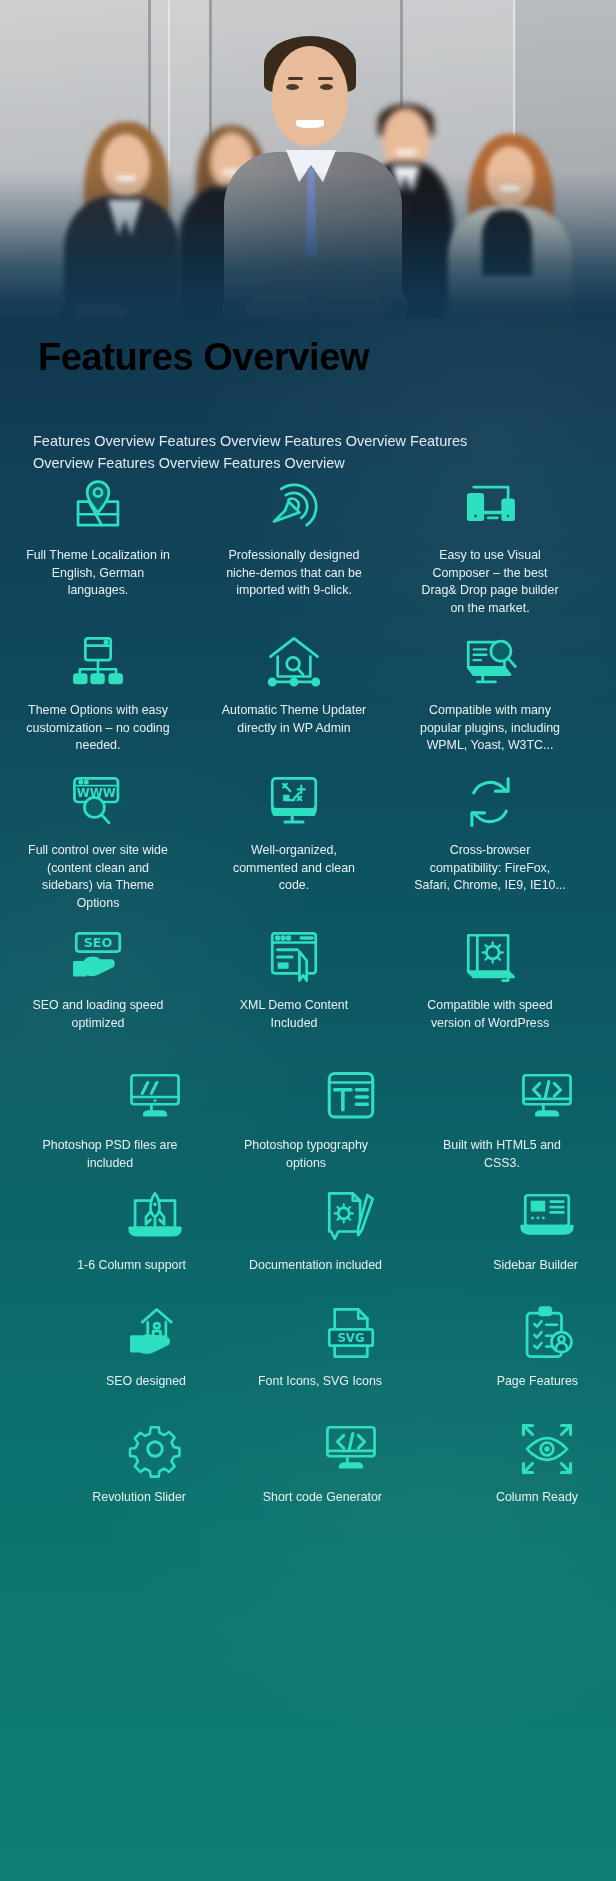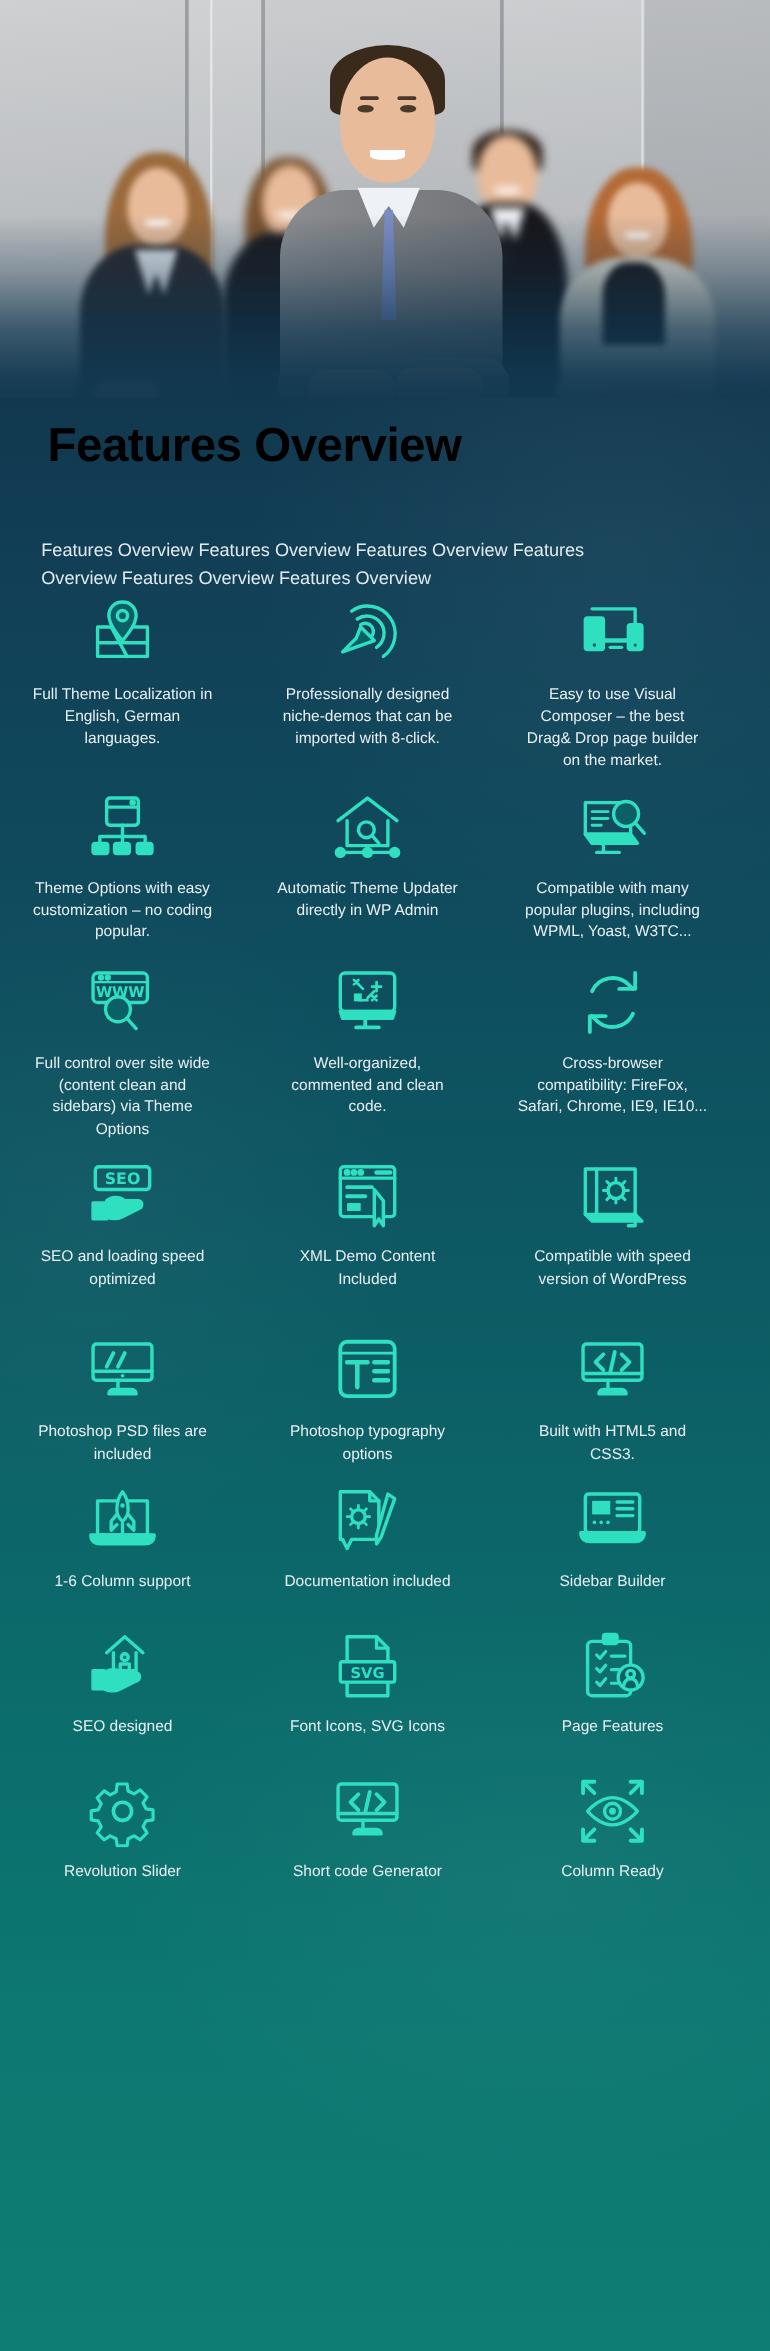--- a/index.html
+++ b/index.html
@@ -94,21 +94,21 @@
     margin-bottom:9px;
   }
   .icon-wrap svg { width:58px; height:58px; display:block; }
   .cap {
     font-size:12.4px; line-height:17.5px; color:#e9eff2;
     text-align:center; max-width:152px; font-weight:400;
   }
   
   .r-tall { min-height:140px; }
   .r-mid  { min-height:140px; }
-  .r-short{ min-height:116px; }
+  .r-short{ min-height:116px;align-items:flex-end; }
 </style>
 </head>
 <body>
 
 <div class="page">
 
   <div class="hero">
     <div class="wall-panel" style="left:0;width:148px;"></div>
     <div class="wall-seam" style="left:148px;"></div>
     <div class="wall-panel" style="left:151px;width:58px;background:rgba(255,255,255,.16)"></div>
@@ -198,21 +198,21 @@
       </div>
       <div class="cell r-tall">
         <div class="icon-wrap">
           <svg viewBox="0 0 64 64" fill="none" stroke="#2ee0c0" stroke-width="3" stroke-linejoin="round" stroke-linecap="round">
             <path d="M46 52a24 24 0 10-28-40"></path>
             <path d="M40 44a15 15 0 10-17-25"></path>
             <path d="M34 36a7 7 0 10-8-12"></path>
             <path d="M10 48l28-10-12-12-4 10z" fill="#0b5f66"></path>
           </svg>
         </div>
-        <div class="cap">Professionally designed niche-demos that can be imported with 8-click.</div>
+        <div class="cap">Professionally designed niche-demos that can be imported with 9-click.</div>
       </div>
       <div class="cell r-tall">
         <div class="icon-wrap">
           <svg viewBox="0 0 64 64" fill="none" stroke="#2ee0c0" stroke-width="3" stroke-linejoin="round" stroke-linecap="round">
             <path d="M14 10h38v26"></path>
             <rect x="8" y="18" width="16" height="28" rx="2" fill="#2ee0c0"></rect>
             <rect x="46" y="24" width="12" height="22" rx="2" fill="#2ee0c0"></rect>
             <path d="M26 38h18" stroke-width="4"></path>
               <path d="M30 44h10" stroke-width="3"></path>
             <circle cx="16" cy="42" r="1.6" fill="#0b5f66" stroke="none"></circle>
@@ -227,21 +227,21 @@
           <svg viewBox="0 0 64 64" fill="none" stroke="#2ee0c0" stroke-width="3" stroke-linejoin="round" stroke-linecap="round">
             <rect x="18" y="6" width="28" height="24" rx="3"></rect>
             <path d="M18 14h28"></path>
               <circle cx="41" cy="10" r="1.4" fill="#2ee0c0"></circle>
             <path d="M32 30v10M12 40h40M12 40v6M32 40v6M52 40v6"></path>
             <rect x="6" y="46" width="13" height="9" rx="2" fill="#2ee0c0"></rect>
             <rect x="25" y="46" width="13" height="9" rx="2" fill="#2ee0c0"></rect>
             <rect x="45" y="46" width="13" height="9" rx="2" fill="#2ee0c0"></rect>
           </svg>
         </div>
-        <div class="cap">Theme Options with easy customization – no coding popular.</div>
+        <div class="cap">Theme Options with easy customization – no coding needed.</div>
       </div>
       <div class="cell r-mid">
         <div class="icon-wrap">
           <svg viewBox="0 0 64 64" fill="none" stroke="#2ee0c0" stroke-width="3" stroke-linejoin="round" stroke-linecap="round">
             <path d="M6 26L32 6l26 20"></path>
             <path d="M14 26v22h36V26"></path>
             <circle cx="31" cy="34" r="7"></circle>
               <path d="M36 39l6 7"></path>
             <path d="M8 54h48"></path>
             <circle cx="8" cy="54" r="3.5" fill="#2ee0c0"></circle>

